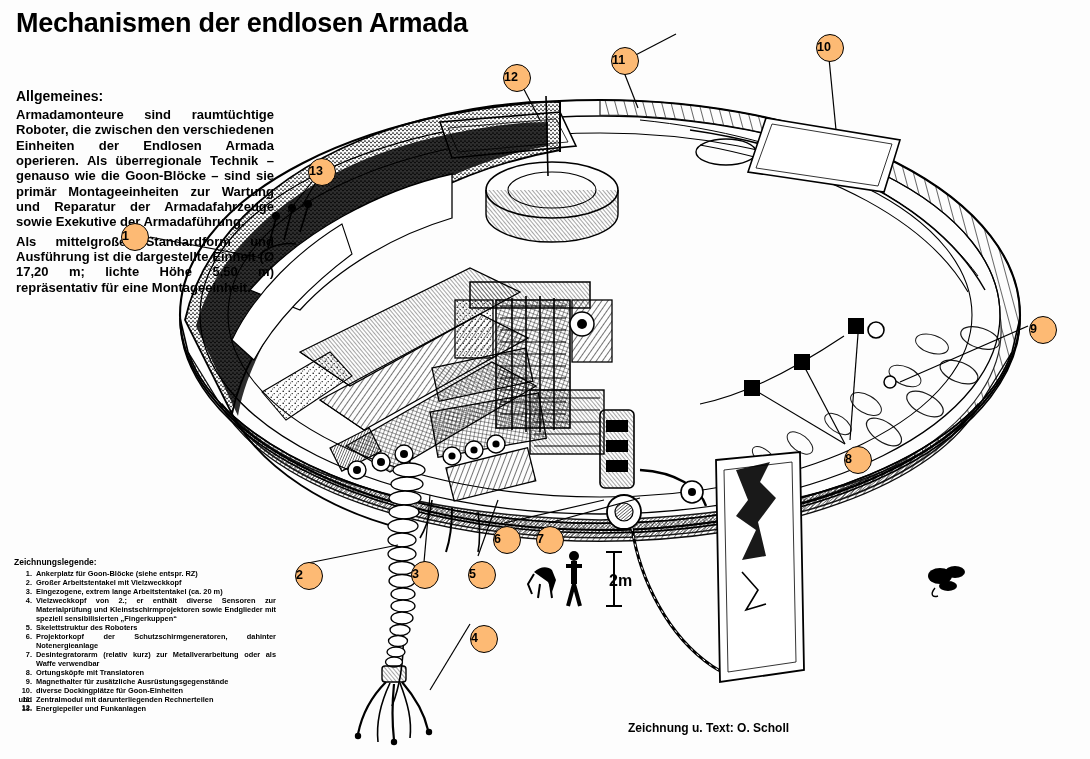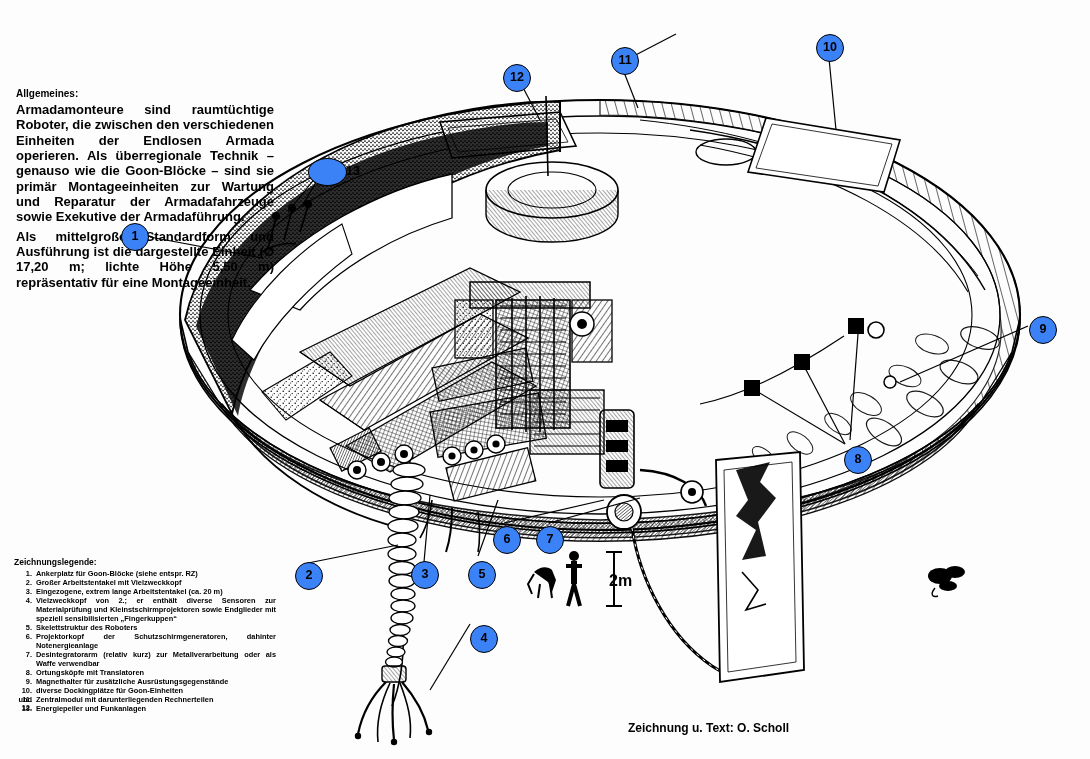--- a/index.html
+++ b/index.html
@@ -33,21 +33,21 @@
   }
 
   
   .intro {
     position: absolute;
     left: 16px; top: 88px;
     width: 258px;
   }
   .intro h4 {
     margin: 0 0 3px 0;
-    font-size: 10px;
+    font-size: 14px;
     font-weight: bold;
   }
   .intro p {
     margin: 0 0 4px 0;
     font-size: 13px;
     line-height: 1.18;
     text-align: justify;
     font-weight: bold;
   }
 
@@ -97,25 +97,25 @@
     width: 1090px; height: 759px;
     pointer-events: none;
   }
 
   
   .callout {
     position: absolute;
     width: 28px; height: 28px;
     border: 1.6px solid #000;
     border-radius: 50%;
-    background: #3b82f6;
+    background: #fdba74;
     font-size: 12.5px;
     font-weight: bold;
     line-height: 25px;
-    text-align: center;
+    text-align: left;
     z-index: 6;
   }
 
   
   .scale-label {
     position: absolute;
     left: 609px; top: 572px;
     font-size: 16px;
     font-weight: bold;
     z-index: 6;
@@ -421,20 +421,21 @@
     </g>
 
     <g>
       <ellipse cx="940" cy="576" rx="12" ry="8" fill="#000"></ellipse>
       <ellipse cx="955" cy="572" rx="10" ry="6" fill="#000"></ellipse>
       <ellipse cx="948" cy="586" rx="9" ry="5" fill="#000"></ellipse>
       <path d="M935,588 C930,594 932,598 938,596" stroke="#000" stroke-width="1.4" fill="none"></path>
     </g>
   </svg>
 
+  <div class="title">Mechanismen der endlosen Armada</div>
 
   <div class="intro">
     <h4>Allgemeines:</h4>
     <p>Armadamonteure sind raumtüchtige Roboter, die zwischen den verschiedenen Einheiten der Endlosen Armada operieren. Als überregionale Technik – genauso wie die Goon-Blöcke – sind sie primär Montageeinheiten zur Wartung und Reparatur der Armadafahrzeuge sowie Exekutive der Armadaführung.</p>
     <p>Als mittelgroße Standardform und Ausführung ist die dargestellte Einheit (Ø 17,20 m; lichte Höhe 5,50 m) repräsentativ für eine Montageeinheit.</p>
   </div>
 
   <div class="legend">
     <h4>Zeichnungslegende:</h4>
     <ol>
@@ -462,15 +463,15 @@
   <div class="callout" style="left:411px; top:561px;">3</div>
   <div class="callout" style="left:470px; top:625px;">4</div>
   <div class="callout" style="left:468px; top:561px;">5</div>
   <div class="callout" style="left:493px; top:526px;">6</div>
   <div class="callout" style="left:536px; top:526px;">7</div>
   <div class="callout" style="left:844px; top:446px;">8</div>
   <div class="callout" style="left:1029px; top:316px;">9</div>
   <div class="callout" style="left:816px; top:34px;">10</div>
   <div class="callout" style="left:611px; top:47px;">11</div>
   <div class="callout" style="left:503px; top:64px;">12</div>
-  <div class="callout" style="left:308px; top:158px;padding-left:37px;">13</div>
+  <div class="callout" style="left:308px; top:158px;">13</div>
 
 </div>
 
 </body></html>

